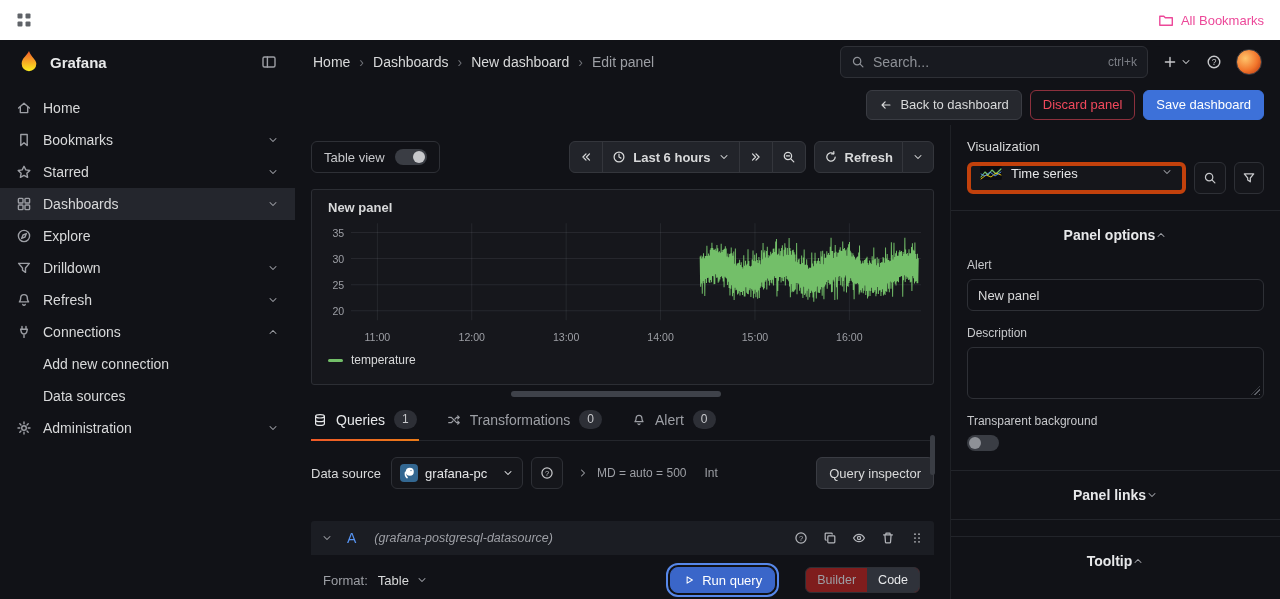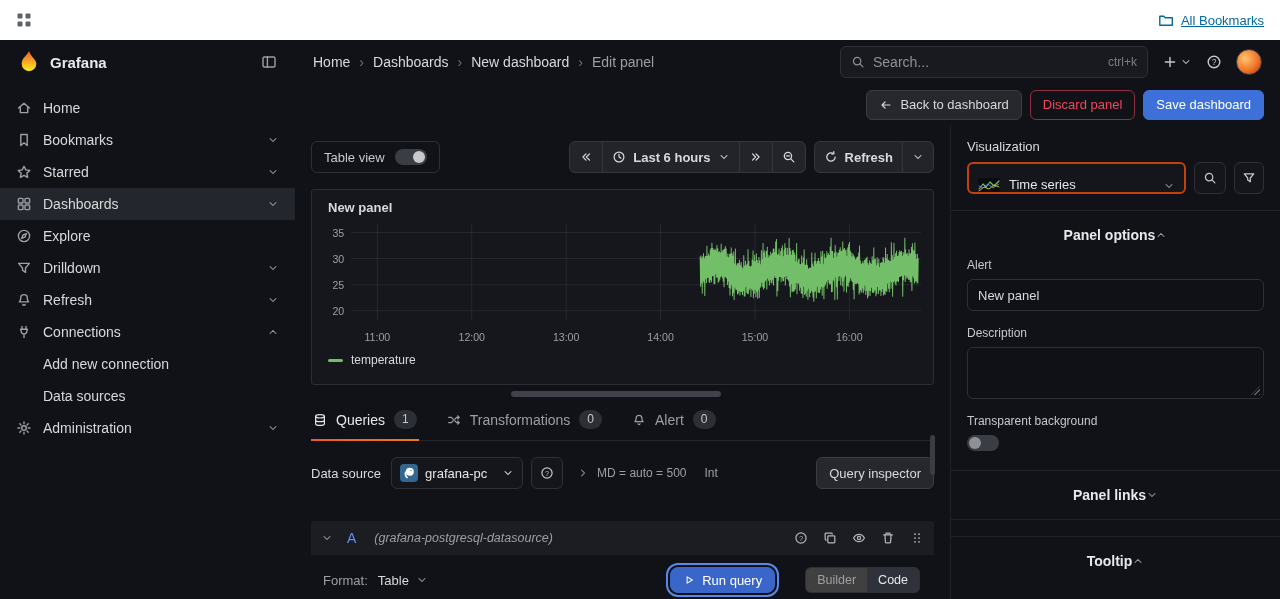--- a/index.html
+++ b/index.html
@@ -6,21 +6,21 @@
   body { background:#000; font-family:"Liberation Sans", sans-serif; }
   .screen { width:1280px; height:599px; position:relative; background:#111217; color:#d8d9da; overflow:hidden; font-size:14px; }
 
   svg.ic { width:16px; height:16px; fill:none; stroke:currentColor; stroke-width:1.4; stroke-linecap:round; stroke-linejoin:round; display:block; flex:none; }
   svg.ic .f, svg.ic.f * { fill:currentColor; stroke:none; }
   svg.ic-12 { width:12px; height:12px; }
   svg.ic-14 { width:14px; height:14px; }
 
   
   .browser-bar { height:40px; background:#ffffff; display:flex; align-items:center; padding:0 16px; color:#5f6368; }
-  .bb-right { margin-left:auto; display:flex; align-items:center; gap:7px; color:#0369a1; font-size:13px;text-decoration:underline; }
+  .bb-right { margin-left:auto; display:flex; align-items:center; gap:7px; color:#ec4899; font-size:13px; }
 
   .app { display:flex; height:559px; }
 
   
   .sidebar { width:295px; flex:none; display:flex; flex-direction:column; }
   .sidebar-head { height:44px; display:flex; align-items:center; gap:10px; padding:0 18px; }
   .brand { font-size:15px; font-weight:600; color:#e8e9ea; }
   .panel-toggle { margin-left:auto; color:#9d9fa5; cursor:pointer; }
   .nav { padding:8px 0 0; display:flex; flex-direction:column; }
   .nav-item { height:32px; display:flex; align-items:center; gap:11px; padding:0 16px; color:#d8d9da; cursor:pointer; }
@@ -96,30 +96,30 @@
   .query-head { height:34px; background:#1b1d23; border-radius:3px 3px 0 0; display:flex; align-items:center; gap:8px; padding:0 10px; }
   .ref-id { color:#5794f2; font-weight:500; margin:0 10px 0 6px; cursor:pointer; }
   .ref-sub { font-style:italic; color:#9d9fa5; font-size:12.5px; }
   .query-icons { margin-left:auto; display:flex; gap:15px; color:#b4b6bb; align-items:center; }
   .query-icons svg { cursor:pointer; }
   .query-body { padding:12px 12px 0; display:flex; align-items:center; }
   .fmt-label { color:#9d9fa5; font-size:13px; margin-right:10px; }
   .fmt-select { display:flex; align-items:center; gap:7px; color:#d8d9da; font-size:13px; cursor:pointer; }
   .fmt-select .chev { color:#9d9fa5; }
   .run-btn { margin-left:auto; height:26px; padding:0 12px; background:#3a66c9; color:#fff; border:1px solid #3a66c9; border-radius:8px; display:flex; align-items:center; gap:7px; font-size:13px; cursor:pointer; outline:2px solid rgba(92,143,245,.95); outline-offset:2px; font-family:inherit; }
-  .seg { display:flex; background:#404040; border:1px solid #2e3036; border-radius:6px; overflow:hidden; height:26px; margin-left:30px; margin-right:2px; }
+  .seg { display:flex; background:#7f1d1d; border:1px solid #2e3036; border-radius:6px; overflow:hidden; height:26px; margin-left:30px; margin-right:2px; }
   .seg-item { padding:0 11px; font-size:12.5px; display:flex; align-items:center; color:#9d9fa5; cursor:pointer; }
   .seg-item.active { background:#2f323a; color:#e7e8ea; }
   .edit-vscroll { position:absolute; right:15px; top:310px; width:5px; height:40px; border-radius:3px; background:#3a3d44; }
 
   
   .options-pane { width:330px; flex:none; border-left:1px solid #1f2126; padding:14px 16px 0; position:relative; }
   .op-label { font-size:13px; font-weight:500; color:#d8d9da; margin-bottom:8px; }
   .viz-row { display:flex; gap:8px; align-items:center; }
-  .viz-select { flex:1; height:32px; border:2px solid #c2410c; background:#15161b; border-radius:6px; display:flex; align-items:flex-end; gap:9px; padding:0 9px; font-size:13px; color:#e5e6e8; cursor:pointer; }
+  .viz-select { flex:1; height:32px; border:4px solid #c2410c; background:#15161b; border-radius:6px; display:flex; align-items:flex-start; gap:9px; padding:0 9px; font-size:13px; color:#e5e6e8; cursor:pointer; }
   .viz-select .chev { margin-left:auto; color:#9d9fa5; }
   .op-divider { height:1px; background:#22242a; margin:16px -16px; }
   .section-head { display:flex; align-items:center; justify-content:center; font-size:14px; font-weight:600; color:#e7e8ea; cursor:pointer; }
   .section-head .chev { color:#9d9fa5; }
   .field-label { font-size:12px; color:#c7c8cb; margin:15px 0 7px; font-weight:500; }
   .text-input { width:100%; height:32px; background:#101116; border:1px solid #2e3036; border-radius:6px; color:#d8d9da; font-size:13px; padding:0 10px; font-family:inherit; outline:none; }
   .textarea-wrap { position:relative; }
   .text-area { width:100%; height:52px; background:#101116; border:1px solid #2e3036; border-radius:6px; color:#d8d9da; font-size:13px; padding:6px 10px; resize:none; font-family:inherit; outline:none; display:block; }
   .textarea-wrap::after { content:""; position:absolute; right:4px; bottom:4px; width:9px; height:9px; background:repeating-linear-gradient(135deg, transparent 0 2px, #5d6067 2px 3.2px); clip-path:polygon(100% 0, 100% 100%, 0 100%); pointer-events:none; }
 </style>

